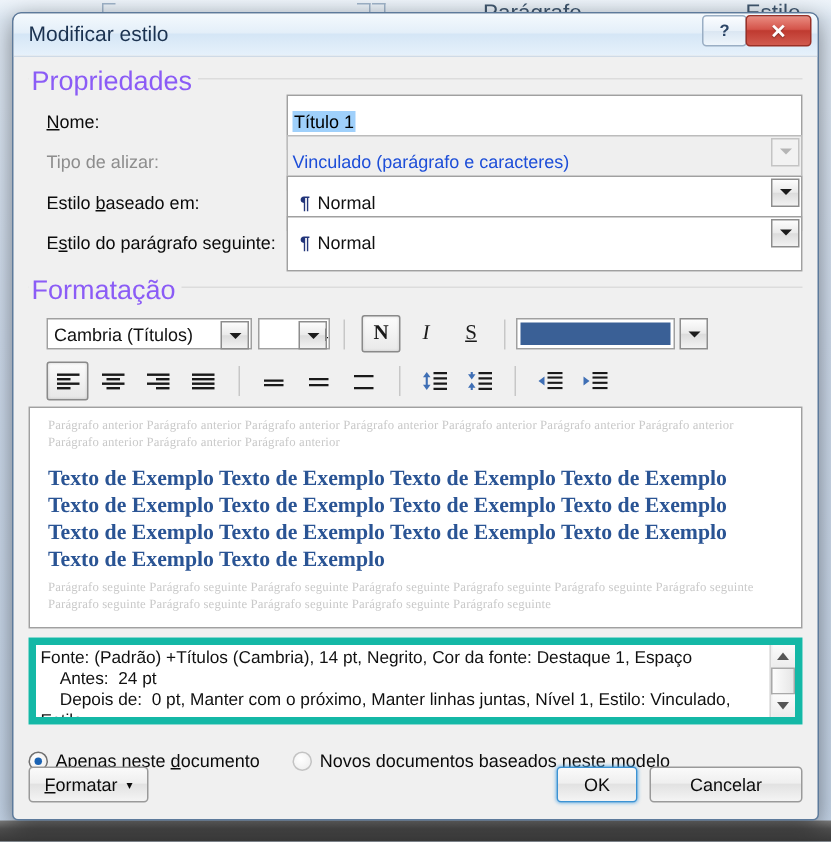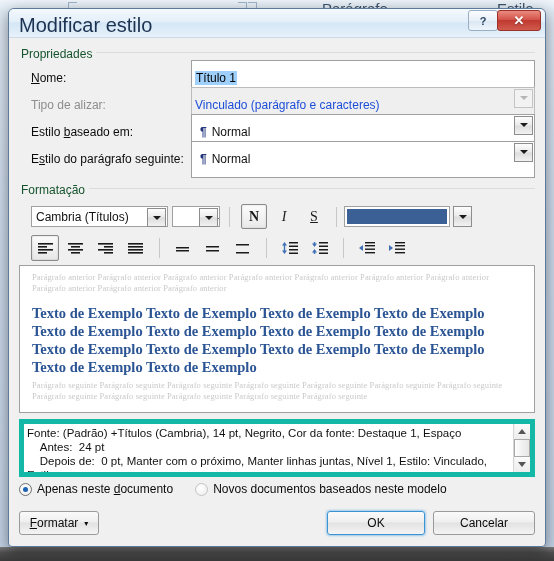--- a/index.html
+++ b/index.html
@@ -50,21 +50,21 @@
   }
   .titlebar {
     position: relative;
     height: 28px;
     background: linear-gradient(180deg,#f4f9fd 0%, #e4eff9 45%, #d5e6f6 50%, #e6f1fb 100%);
     border-bottom: 1px solid #cfdae6;
     border-radius: 5px 5px 0 0;
   }
   .titlebar .title {
     position: absolute; left: 10px; top: 5px;
-    font-size: 20px; color: #1b3250;
+    font-size: 14px; color: #1b3250;
     font-family: "Liberation Sans", sans-serif;
     white-space: nowrap;
   }
   .wbtn {
     position: absolute; top: 1px;
     height: 19px;
     border: 1px solid #9aaec4;
     border-radius: 3px;
     display: flex; align-items: center; justify-content: center;
     font-size: 11px; font-weight: bold; color: #fff;
@@ -86,21 +86,21 @@
   .body { position: relative; padding: 0 10px; }
 
   
   fieldset.grp {
     margin: 6px 0 0 0;
     padding: 0;
     border: none;
     position: relative;
   }
   .grp-title {
-    font-size: 12px; color: #14532d;
+    font-size: 18px; color: #8b5cf6;
     padding: 0 4px 0 2px;
     position: relative; z-index: 2;
     background: #f0f0f0;
     display: inline-block;
   }
   .grp-rule {
     position: absolute; left: 0; right: 0; top: 8px;
     border-top: 1px solid #dcdcdc;
     z-index: 1;
   }
@@ -269,21 +269,21 @@
   .sarrow .up { width:0;height:0;border-left:4px solid transparent;border-right:4px solid transparent;border-bottom:5px solid #555; }
   .sarrow .dn { width:0;height:0;border-left:4px solid transparent;border-right:4px solid transparent;border-top:5px solid #555; }
   .sthumb {
     width: 14px; height: 17px;
     border: 1px solid #a9a9a9;
     background: linear-gradient(90deg,#fdfdfd,#e6e6e6);
   }
 
   
   .optrow { display: flex; align-items: center; margin-top: 7px; font-size: 12px; color: #0b0b0b; }
-  .optrow.r2 { margin-top: 5px; }
+  .optrow.r2 { margin-top: 17px; }
   .chk {
     width: 13px; height: 13px; box-sizing: border-box;
     border: 1px solid #707070;
     background: #fff;
     margin-right: 5px;
     display: flex; align-items: center; justify-content: center;
     position: relative;
   }
   .chk.dim { background: #f0f0f0; border-color: #bdbdbd; }
   .chk .tick {
@@ -316,21 +316,21 @@
     border-radius: 3px;
     background: linear-gradient(180deg,#fafafa 0%, #efefef 45%, #e2e2e2 50%, #f4f4f4 100%);
     font-size: 12px; color: #0b0b0b;
     display: flex; align-items: center; justify-content: center;
     font-family: "Liberation Sans", sans-serif;
   }
   .btn.fmt { width: 80px; justify-content: center; }
   .btn.fmt u { text-decoration: underline; }
   .btn.fmt .mini { margin-left: 6px; font-size: 8px; }
   .btn.ok {
-    width: 98px; margin-left: auto;
+    width: 54px; margin-left: auto;
     border: 1px solid #3c93d4;
     box-shadow: 0 0 2px 1px rgba(90,170,230,.55);
   }
   .btn.cancel { width: 102px; margin-left: 8px; }
 
   
   svg { display: block; }
 </style>
 </head>
 <body>

